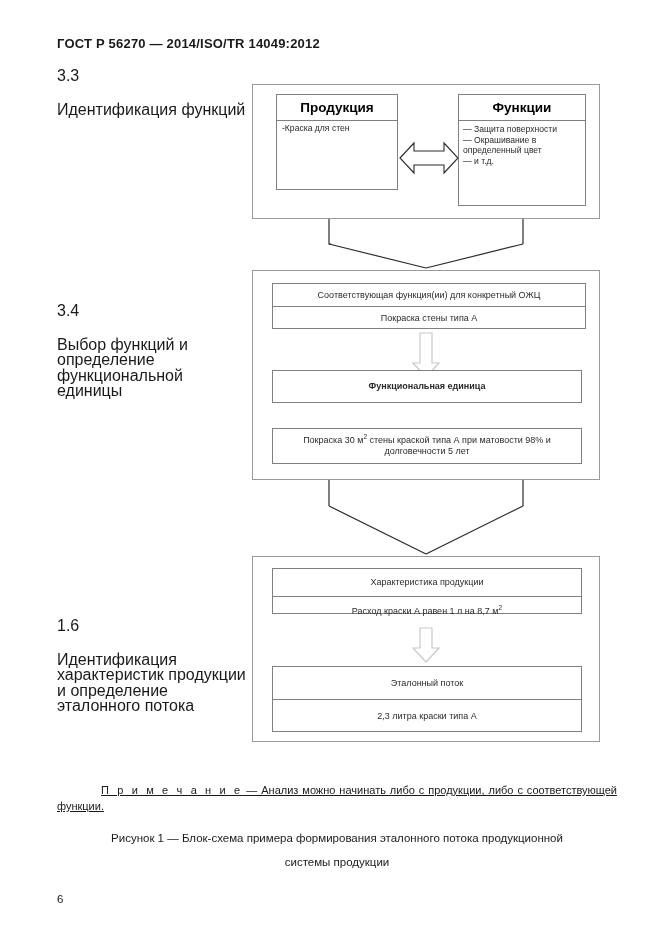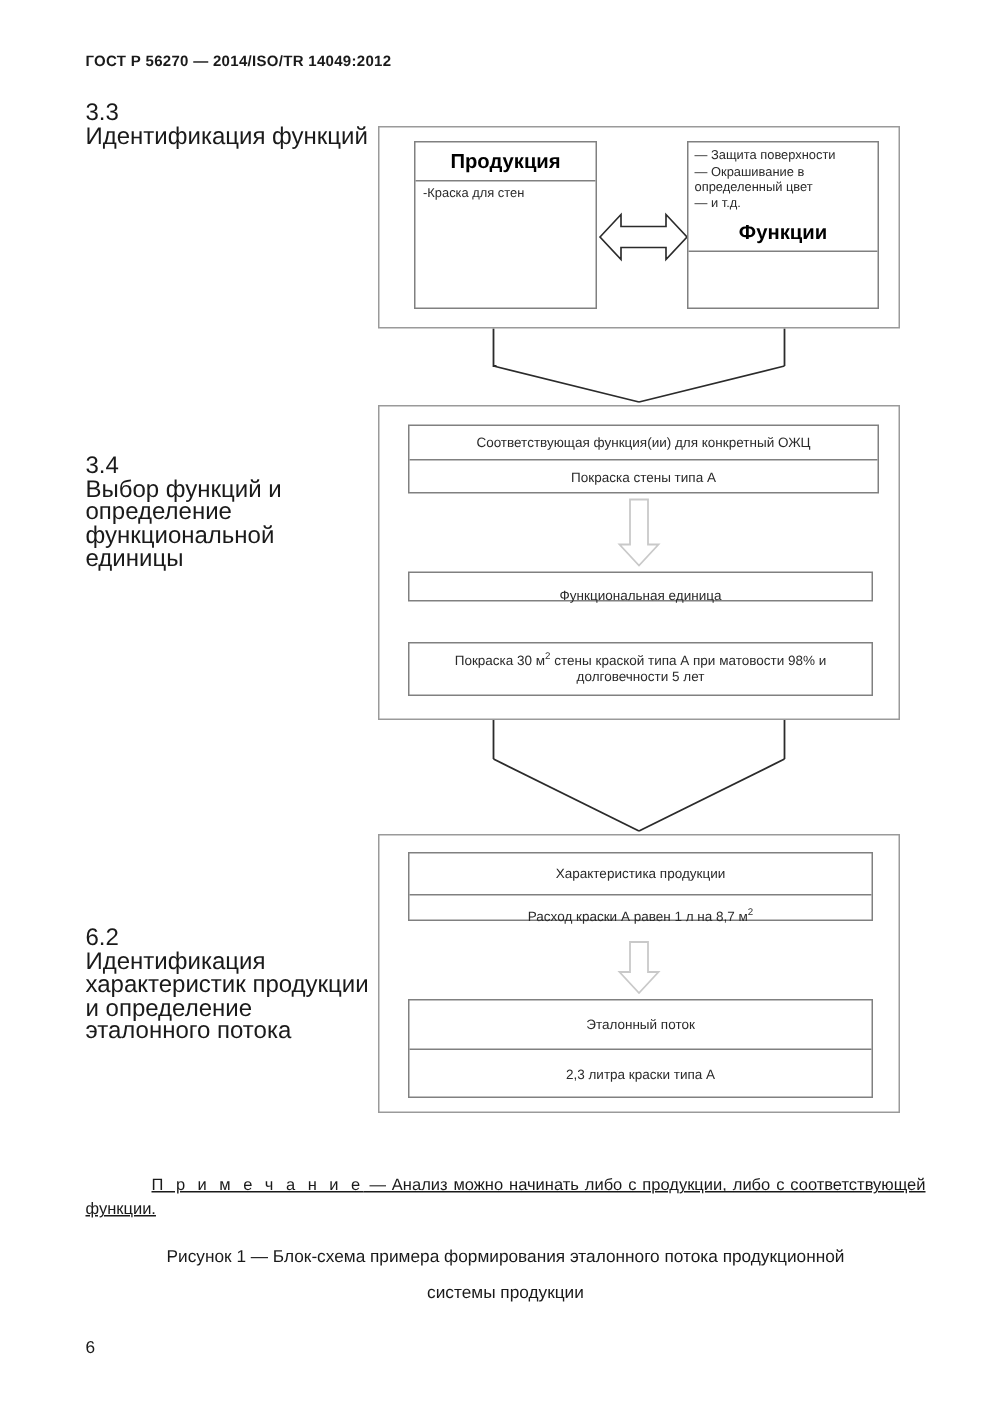--- a/index.html
+++ b/index.html
@@ -15,40 +15,40 @@
     font-family: "Liberation Sans", sans-serif;
     color: #1a1a1a;
     overflow: hidden;
   }
 
   
   .doc-header {
     position: absolute;
     top: 36px;
     left: 57px;
-    font-size: 10px;
+    font-size: 13px;
     font-weight: bold;
     letter-spacing: 0.2px;
     white-space: nowrap;
   }
 
   
   .clause {
     position: absolute;
     left: 57px;
     width: 190px;
     font-size: 16px;
     line-height: 15.5px;
     color: #1a1a1a;
   }
   .clause-33 { top: 68px; }
   .clause-34 { top: 303px; }
   .clause-35 { top: 618px; }
   .clause .num { display: block; }
-  .clause .txt { display: block; }
+  .clause .txt { display: block; margin-top: 18px; }
 
   
   .diagram {
     position: absolute;
     left: 0;
     top: 0;
     width: 662px;
     height: 935px;
     pointer-events: none;
   }
@@ -99,29 +99,29 @@
   .card .row.list {
     display: block;
     text-align: left;
     font-size: 8.6px;
     line-height: 10.5px;
     padding: 3px 4px 2px 4px;
   }
   .card .row.list .li { white-space: normal; }
 
   
-  .card-product   { left: 276px; top: 94px;  width: 122px; height: 112px; }
+  .card-product   { left: 276px; top: 94px;  width: 122px; height: 96px; }
   .card-functions { left: 458px; top: 94px;  width: 128px; height: 112px; }
   .card-product .title,
   .card-functions .title { height: 26px; }
 
   
   .card-s2a { left: 272px; top: 283px; width: 314px; height: 46px; }
   .card-s2a .row { height: 23px; }
-  .card-s2b { left: 272px; top: 381px; width: 310px; height: 20px; }
+  .card-s2b { left: 272px; top: 370px; width: 310px; height: 33px; font-weight: bold; }
   .card-s2b .row { height: 31px; }
   .card-s2c { left: 272px; top: 428px; width: 310px; height: 36px; }
   .card-s2c .row { height: 34px; }
 
   
   .card-s3a { left: 272px; top: 568px; width: 310px; height: 46px; }
   .card-s3a .row { height: 28px; }
   .card-s3b { left: 272px; top: 666px; width: 310px; height: 66px; }
   .card-s3b .row { height: 33px; }
 
@@ -166,21 +166,21 @@
   <span class="num">3.3</span>
   <span class="txt">Идентификация функций</span>
 </div>
 
 <div class="clause clause-34">
   <span class="num">3.4</span>
   <span class="txt">Выбор функций и определение функциональной единицы</span>
 </div>
 
 <div class="clause clause-35">
-  <span class="num">6.2</span>
+  <span class="num">1.6</span>
   <span class="txt">Идентификация характеристик продукции и определение эталонного потока</span>
 </div>
 
 <div class="diagram">
   <svg width="662" height="935" viewBox="0 0 662 935" xmlns="http://www.w3.org/2000/svg">
 
     <g fill="#ffffff" stroke="#2b2b2b" stroke-width="1.1" stroke-linejoin="miter">
       <path d="M400,158 L414,143 L414,151 L444,151 L444,143 L458,158 L444,173 L444,165 L414,165 L414,173 Z"></path>
     </g>
 
@@ -211,26 +211,26 @@
 <div class="stage stage-1"></div>
 <div class="stage stage-2"></div>
 <div class="stage stage-3"></div>
 
 <div class="card card-product">
   <div class="row title">Продукция</div>
   <div class="row left">-Краска для стен</div>
 </div>
 
 <div class="card card-functions">
+  <div class="row title">Функции</div>
   <div class="row list">
     <div class="li">— Защита поверхности</div>
     <div class="li">— Окрашивание в определенный цвет</div>
     <div class="li">— и т.д.</div>
   </div>
-  <div class="row title">Функции</div>
 </div>
 
 <div class="card card-s2a">
   <div class="row divider">Соответствующая функция(ии) для конкретный ОЖЦ</div>
   <div class="row">Покраска стены типа А</div>
 </div>
 
 <div class="card card-s2b">
   <div class="row">Функциональная единица</div>
 </div>

